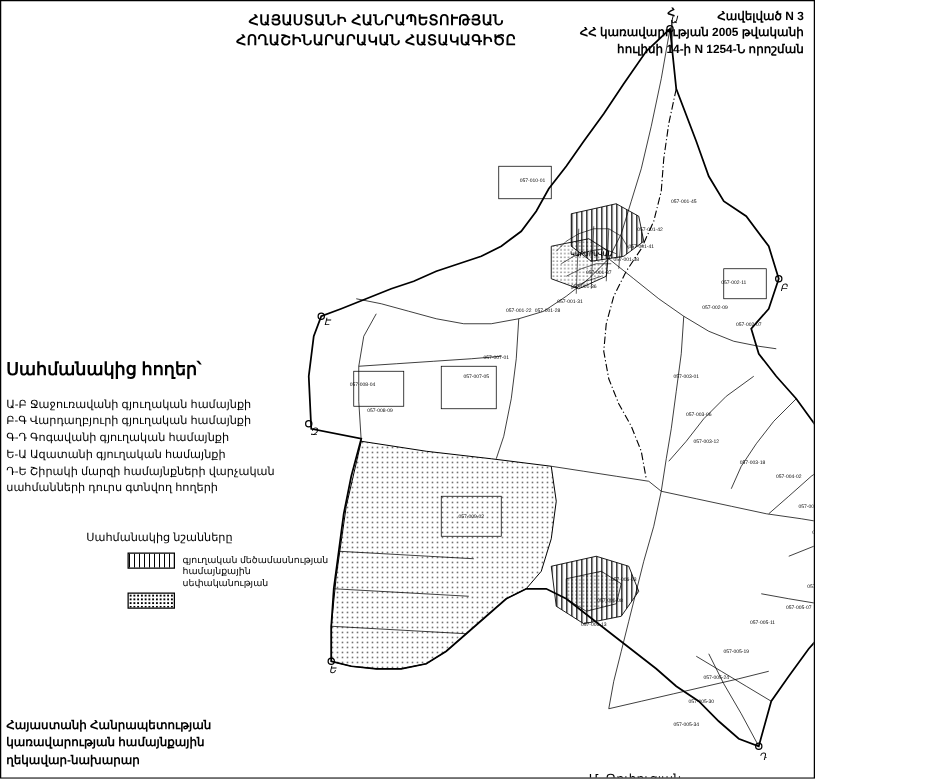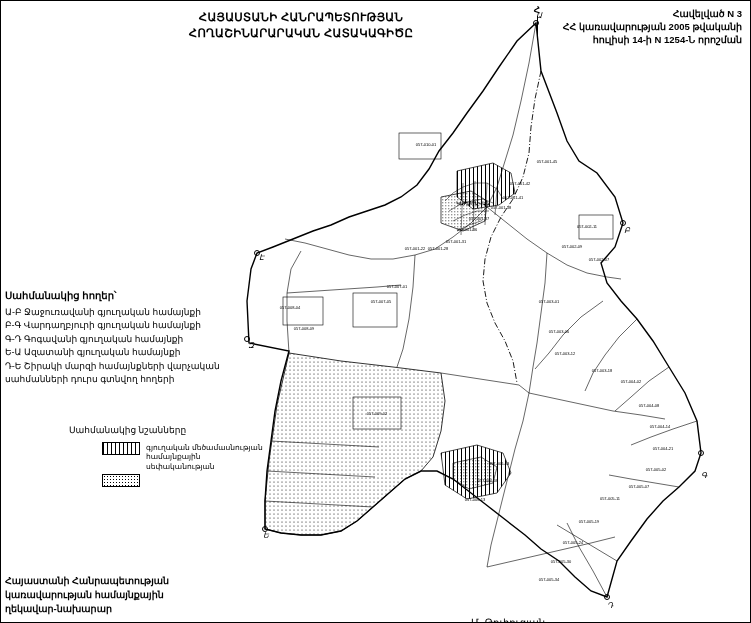--- a/index.html
+++ b/index.html
@@ -6,21 +6,21 @@
     margin: 0;
     padding: 0;
     background: #ffffff;
   }
   body {
     font-family: "Liberation Sans", sans-serif;
     color: #000000;
   }
   #page {
     position: relative;
-    width: 751px;
+    width: 652px;
     height: 623px;
     overflow: hidden;
     background: #ffffff;
     border: 1px solid #000;
     box-sizing: border-box;
   }
   .title-block {
     position: absolute;
     left: 90px;
     top: 8px;
@@ -47,22 +47,22 @@
   .legend-codes {
     position: absolute;
     left: 4px;
     top: 288px;
     width: 250px;
     font-size: 9px;
     line-height: 13.5px;
   }
   .legend-codes .lc-title {
     font-weight: bold;
-    margin-bottom: 3px;
-    font-size: 10px;
+    margin-bottom: 14px;
+    font-size: 14px;
   }
 
   .legend-symbols {
     position: absolute;
     left: 60px;
     top: 425px;
     width: 210px;
     font-size: 7.5px;
     line-height: 9.5px;
   }

